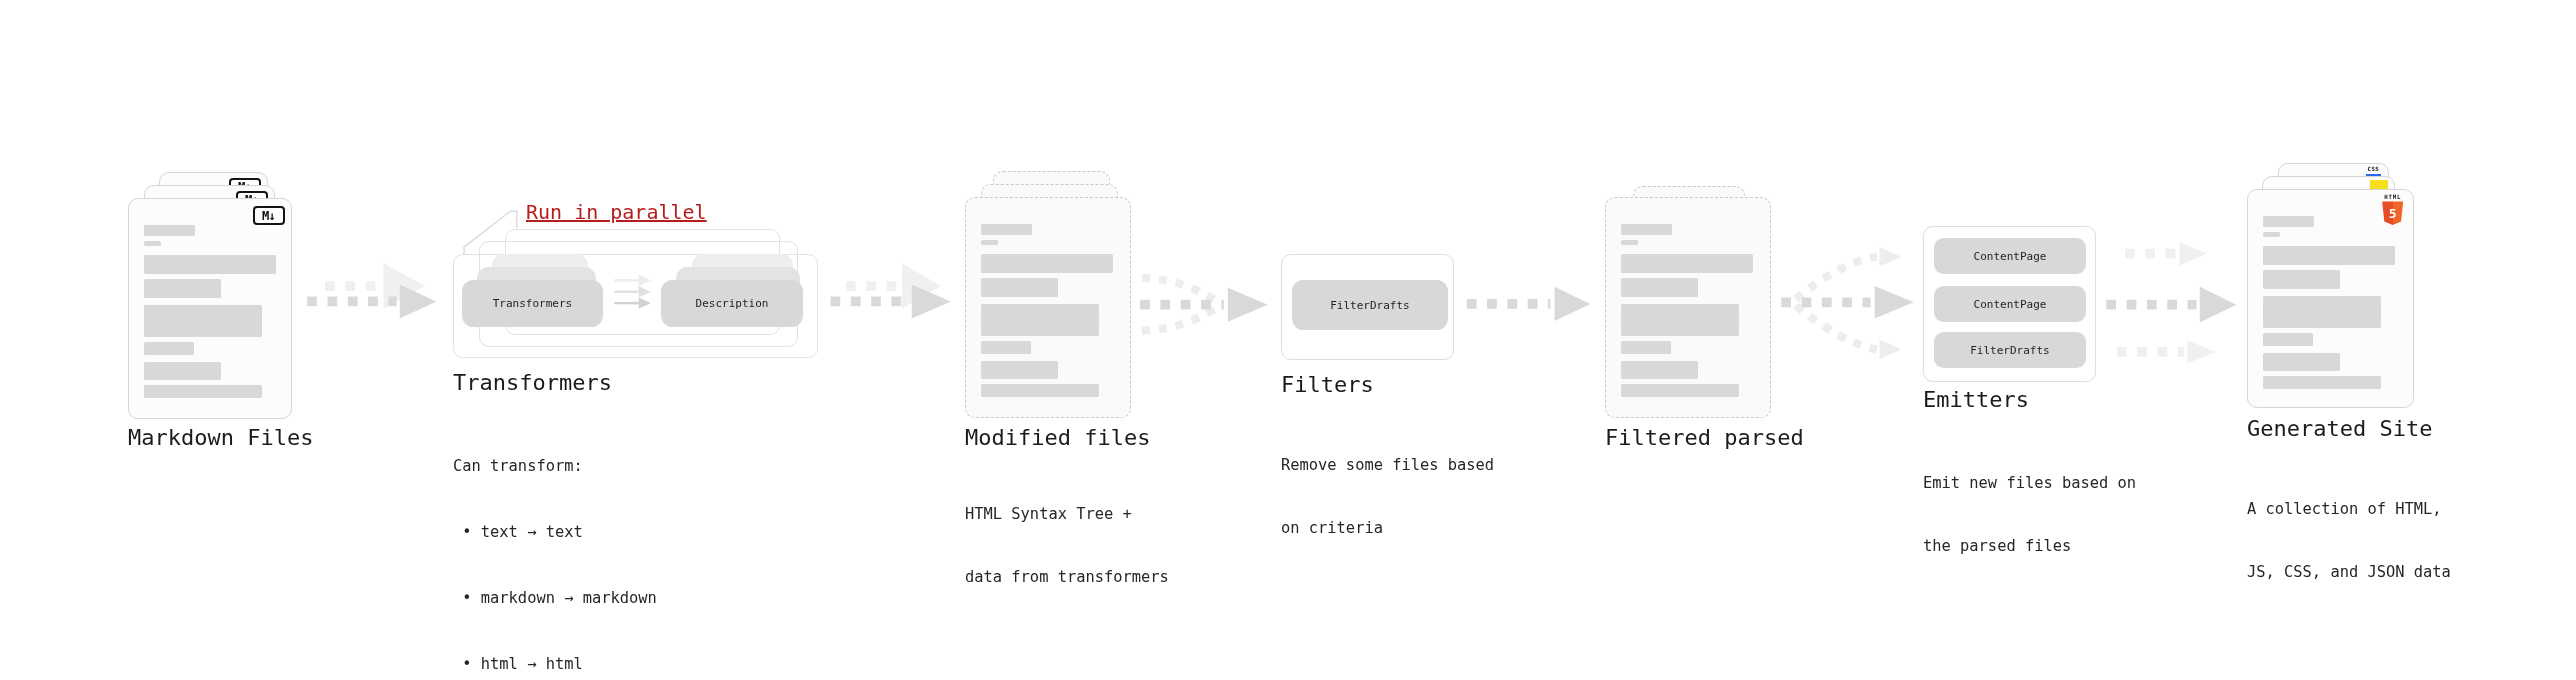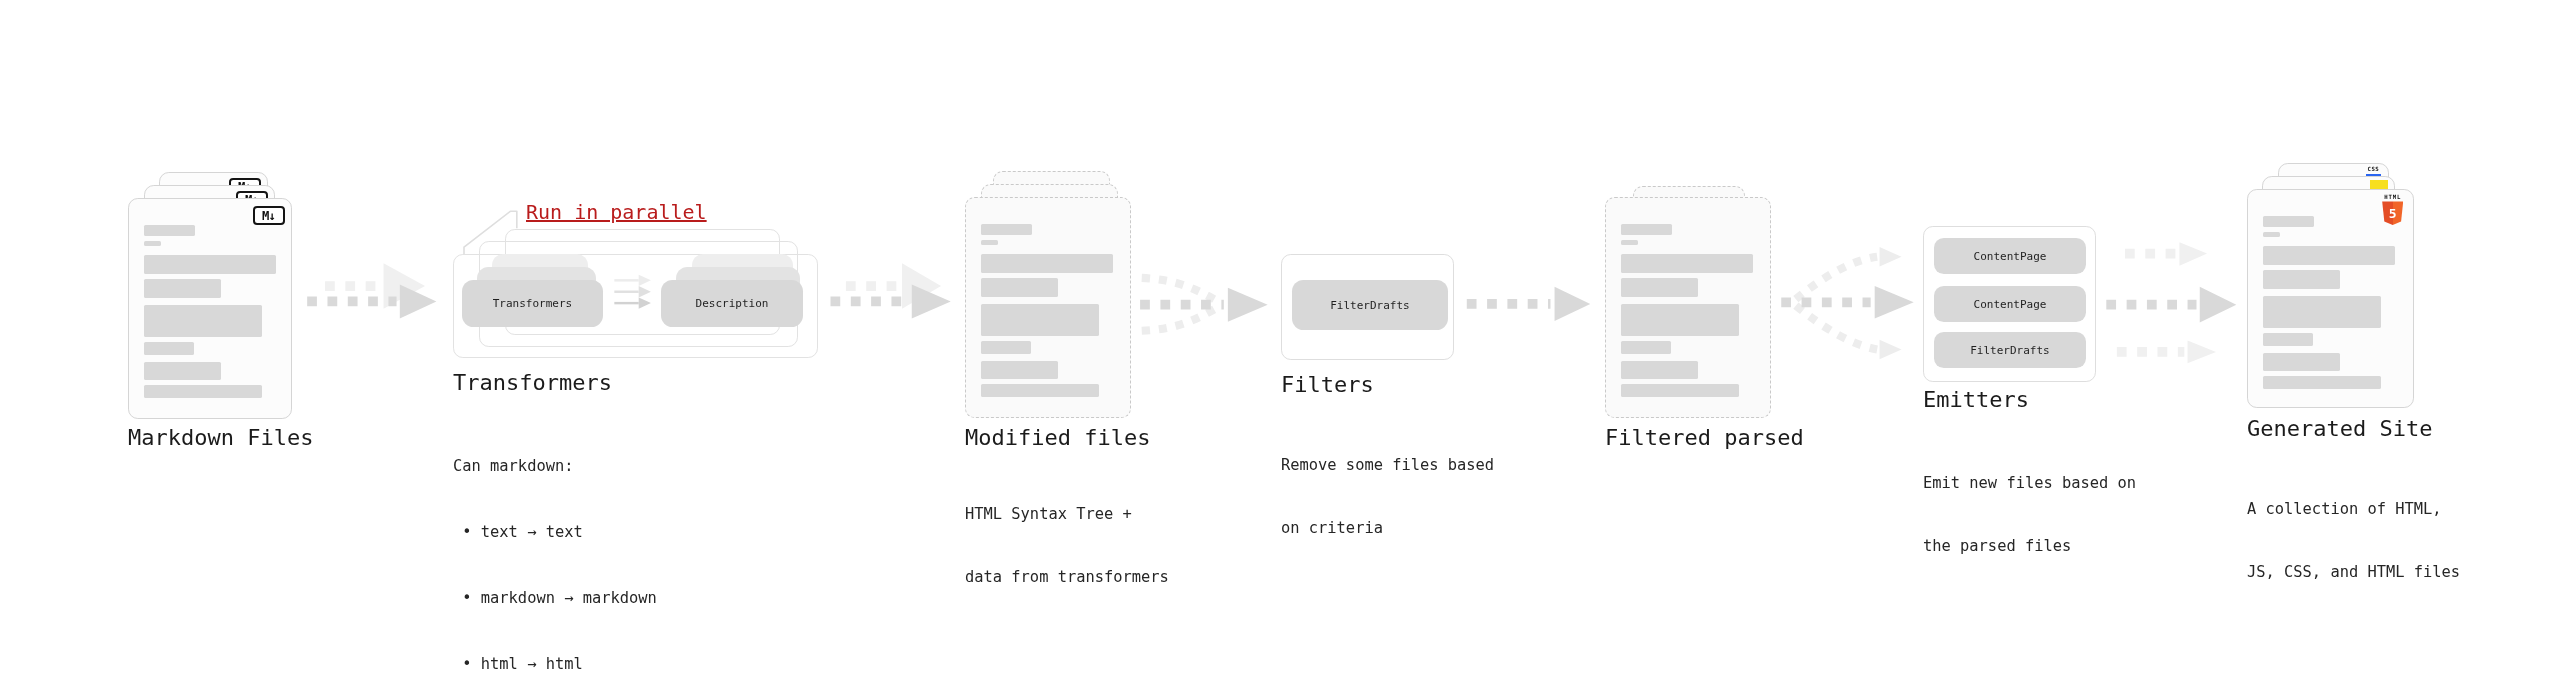--- a/index.html
+++ b/index.html
@@ -154,21 +154,21 @@
     <div class="pill s2" style="left:492px;top:254px;width:96px;height:47px"></div>
     <div class="pill s1" style="left:477px;top:267px;width:119px;height:47px"></div>
     <div class="pill" style="left:462px;top:280px;width:141px;height:47px">Transformers</div>
 
     <div class="pill s2" style="left:692px;top:254px;width:101px;height:47px"></div>
     <div class="pill s1" style="left:676px;top:267px;width:124px;height:47px"></div>
     <div class="pill" style="left:661px;top:280px;width:142px;height:47px">Description</div>
 
     <div class="title" style="left:453px;top:372px">Transformers</div>
     <div class="desc lh27" style="left:453px;top:411px">
-      <div>Can markdown:</div>
+      <div>Can transform:</div>
       <div> • text → text</div>
       <div> • markdown → markdown</div>
       <div> • html → html</div>
     </div>
   </div>
 
   <div>
     <div class="card dashed" style="left:993px;top:171px;width:117px;height:221px"></div>
     <div class="card dashed" style="left:981px;top:184px;width:137px;height:221px"></div>
     <div class="card dashed" style="left:965px;top:197px;width:166px;height:221px">
@@ -251,18 +251,18 @@
           <div class="bar" style="left: 15.4px; top: 80px; width: 77px; height: 18.7px;"></div>
           <div class="bar" style="left: 15.4px; top: 106px; width: 118px; height: 32px;"></div>
           <div class="bar" style="left: 15.4px; top: 143px; width: 50px; height: 13px;"></div>
           <div class="bar" style="left: 15.4px; top: 163px; width: 77px; height: 18px;"></div>
           <div class="bar" style="left: 15.4px; top: 186px; width: 118px; height: 13px;"></div>
         </div>
     </div>
     <div class="title" style="left:2247px;top:418px">Generated Site</div>
     <div class="desc" style="left:2247px;top:457px">
       <div>A collection of HTML,</div>
-      <div>JS, CSS, and HTML files</div>
+      <div>JS, CSS, and JSON data</div>
     </div>
   </div>
 
 </div>
 
 
 </body></html>

